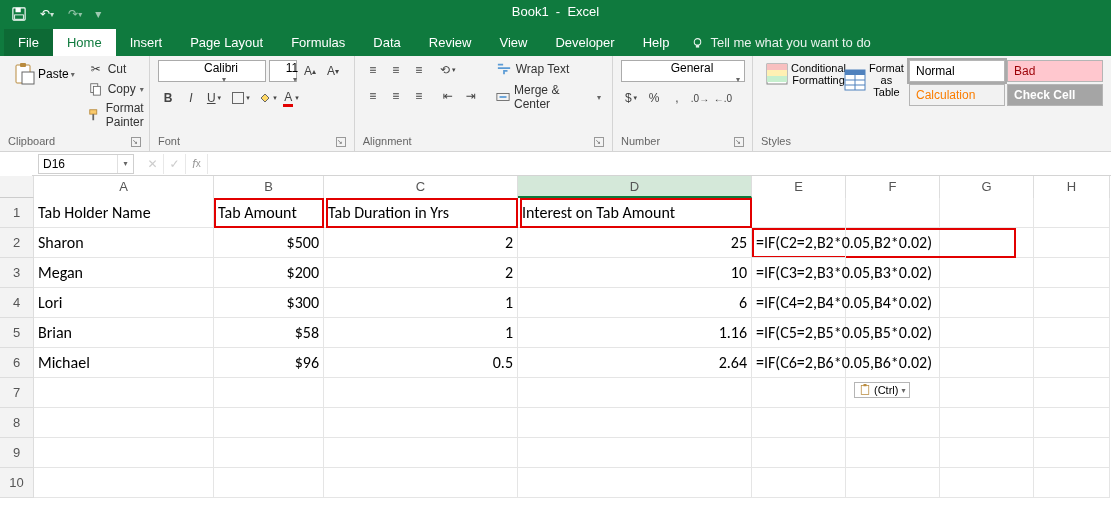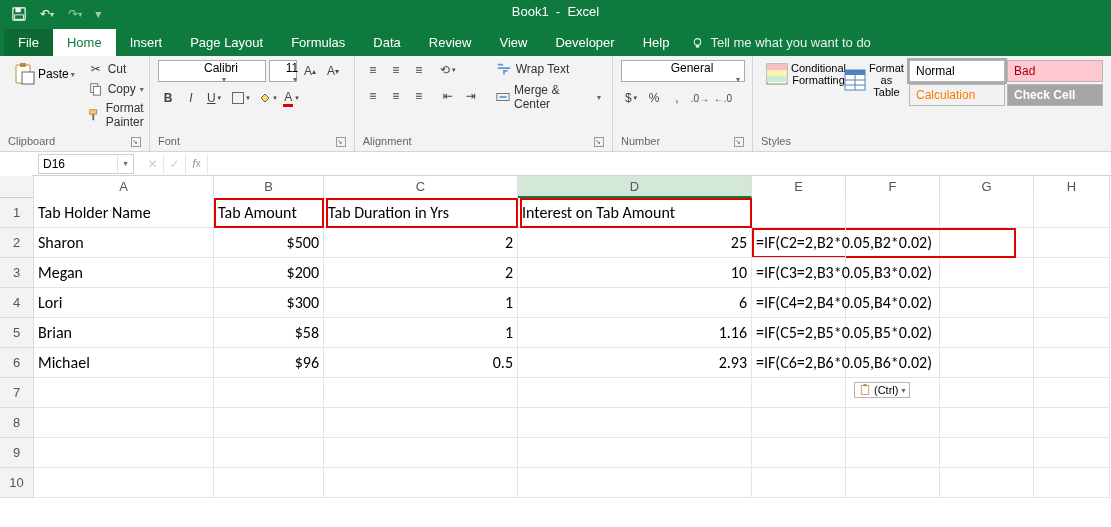--- a/index.html
+++ b/index.html
@@ -403,21 +403,21 @@
         <div class="cell col-D r">1.16</div>
         <div class="cell col-E" style="overflow:visible;white-space:nowrap;z-index:1">=IF(C5=2,B5*0.05,B5*0.02)</div>
         <div class="cell col-F"></div>
         <div class="cell col-G"></div>
         <div class="cell col-H"></div>
       </div>
       <div class="crow">
         <div class="cell col-A">Michael</div>
         <div class="cell col-B r">$96</div>
         <div class="cell col-C r">0.5</div>
-        <div class="cell col-D r">2.93</div>
+        <div class="cell col-D r">2.64</div>
         <div class="cell col-E" style="overflow:visible;white-space:nowrap;z-index:1">=IF(C6=2,B6*0.05,B6*0.02)</div>
         <div class="cell col-F"></div>
         <div class="cell col-G"></div>
         <div class="cell col-H"></div>
       </div>
 
       <div class="crow">
         <div class="cell col-A"></div>
           <div class="cell col-B"></div>
           <div class="cell col-C"></div>

